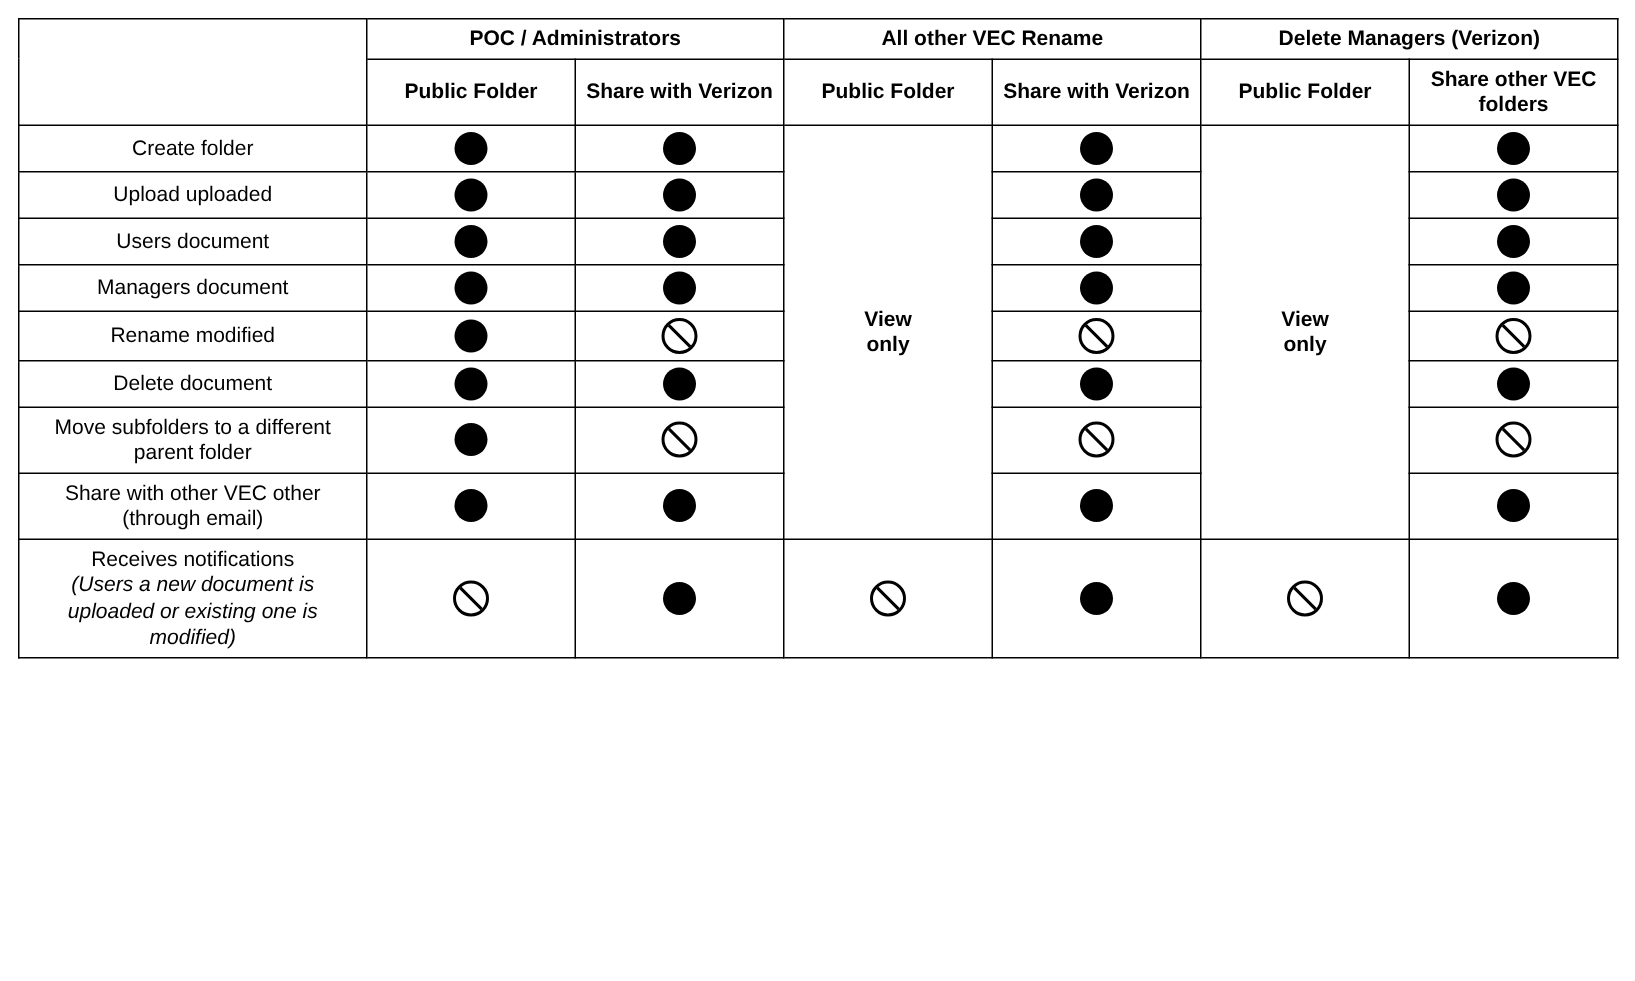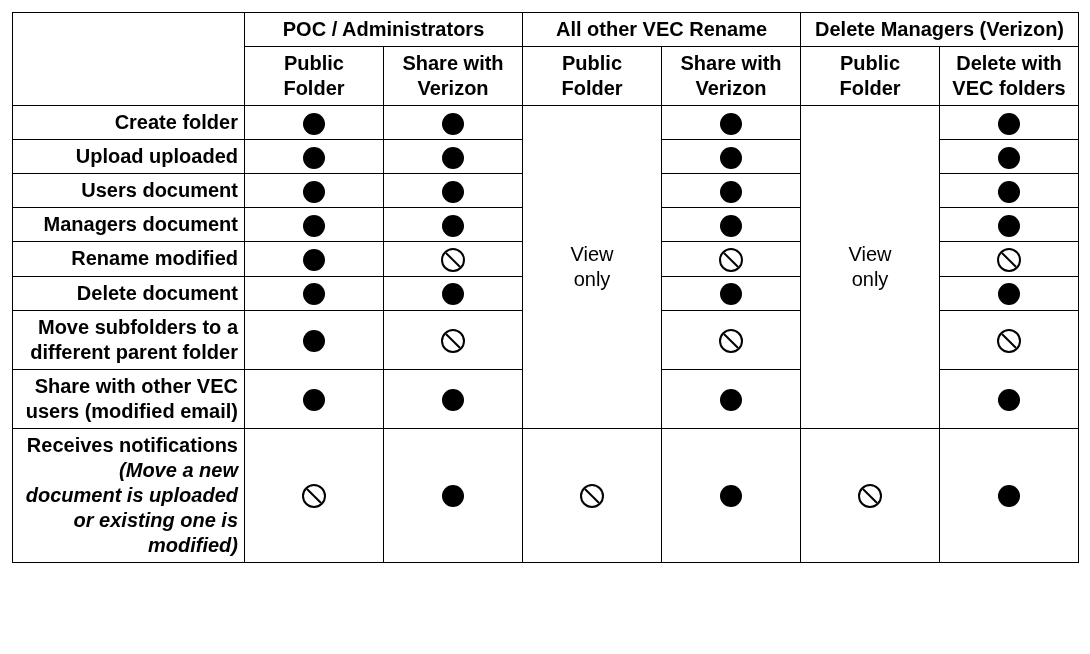--- a/index.html
+++ b/index.html
@@ -11,30 +11,30 @@
     table {
       border-collapse: collapse;
       width: 1066px;
       table-layout: fixed;
     }
     th, td {
       border: 1.5px solid #000;
       text-align: center;
       vertical-align: middle;
       padding: 4px 6px;
-      font-size: 20px;
+      font-size: 14px;
       line-height: 1.25;
     }
     th {
       font-weight: bold;
       font-family: Arial, sans-serif;
     }
     .row-label {
-      text-align: right;
-      font-weight: bold;
+      text-align: center;
+      font-weight: normal;
     }
     .row-label .italic {
       font-style: italic;
     }
     col.label-col { width: 232px; }
     col.data-col  { width: 139px; }
     .dot {
       display: inline-block;
       width: 22px;
       height: 22px;
@@ -56,21 +56,21 @@
       content: "";
       position: absolute;
       left: 50%;
       top: 50%;
       width: 20px;
       height: 2px;
       background: #000;
       transform: translate(-50%, -50%) rotate(45deg);
     }
     .viewonly {
-      font-weight: normal;
+      font-weight: bold;
     }
   </style>
 </head>
 <body>
 
 <table>
   <colgroup>
     <col class="label-col">
     <col class="data-col">
       <col class="data-col">
@@ -85,21 +85,21 @@
       <th colspan="2">POC / Administrators</th>
       <th colspan="2">All other VEC Rename</th>
       <th colspan="2">Delete Managers (Verizon)</th>
     </tr>
     <tr>
       <th>Public Folder</th>
       <th>Share with Verizon</th>
       <th>Public Folder</th>
       <th>Share with Verizon</th>
       <th>Public Folder</th>
-      <th>Delete with VEC folders</th>
+      <th>Share other VEC folders</th>
     </tr>
   </thead>
   <tbody id="tbody">
       <tr>
         <td class="row-label">Create folder</td>
         <td><span class="dot"></span></td>
         <td><span class="dot"></span></td>
         <td rowspan="8" class="viewonly">View<br>only</td>
         <td><span class="dot"></span></td>
         <td rowspan="8" class="viewonly">View<br>only</td>
@@ -141,28 +141,28 @@
         <td><span class="dot"></span></td>
       </tr>
       <tr>
         <td class="row-label">Move subfolders to a different parent folder</td>
         <td><span class="dot"></span></td>
         <td><span class="noent"></span></td>
         <td><span class="noent"></span></td>
         <td><span class="noent"></span></td>
       </tr>
       <tr>
-        <td class="row-label">Share with other VEC users (modified email)</td>
+        <td class="row-label">Share with other VEC other (through email)</td>
         <td><span class="dot"></span></td>
         <td><span class="dot"></span></td>
         <td><span class="dot"></span></td>
         <td><span class="dot"></span></td>
       </tr>
       <tr>
-        <td class="row-label">Receives notifications<br><span class="italic">(Move a new document is uploaded or existing one is modified)</span></td>
+        <td class="row-label">Receives notifications<br><span class="italic">(Users a new document is uploaded or existing one is modified)</span></td>
         <td><span class="noent"></span></td>
         <td><span class="dot"></span></td>
         <td><span class="noent"></span></td>
         <td><span class="dot"></span></td>
         <td><span class="noent"></span></td>
         <td><span class="dot"></span></td>
       </tr>
     </tbody>
 </table>
 

